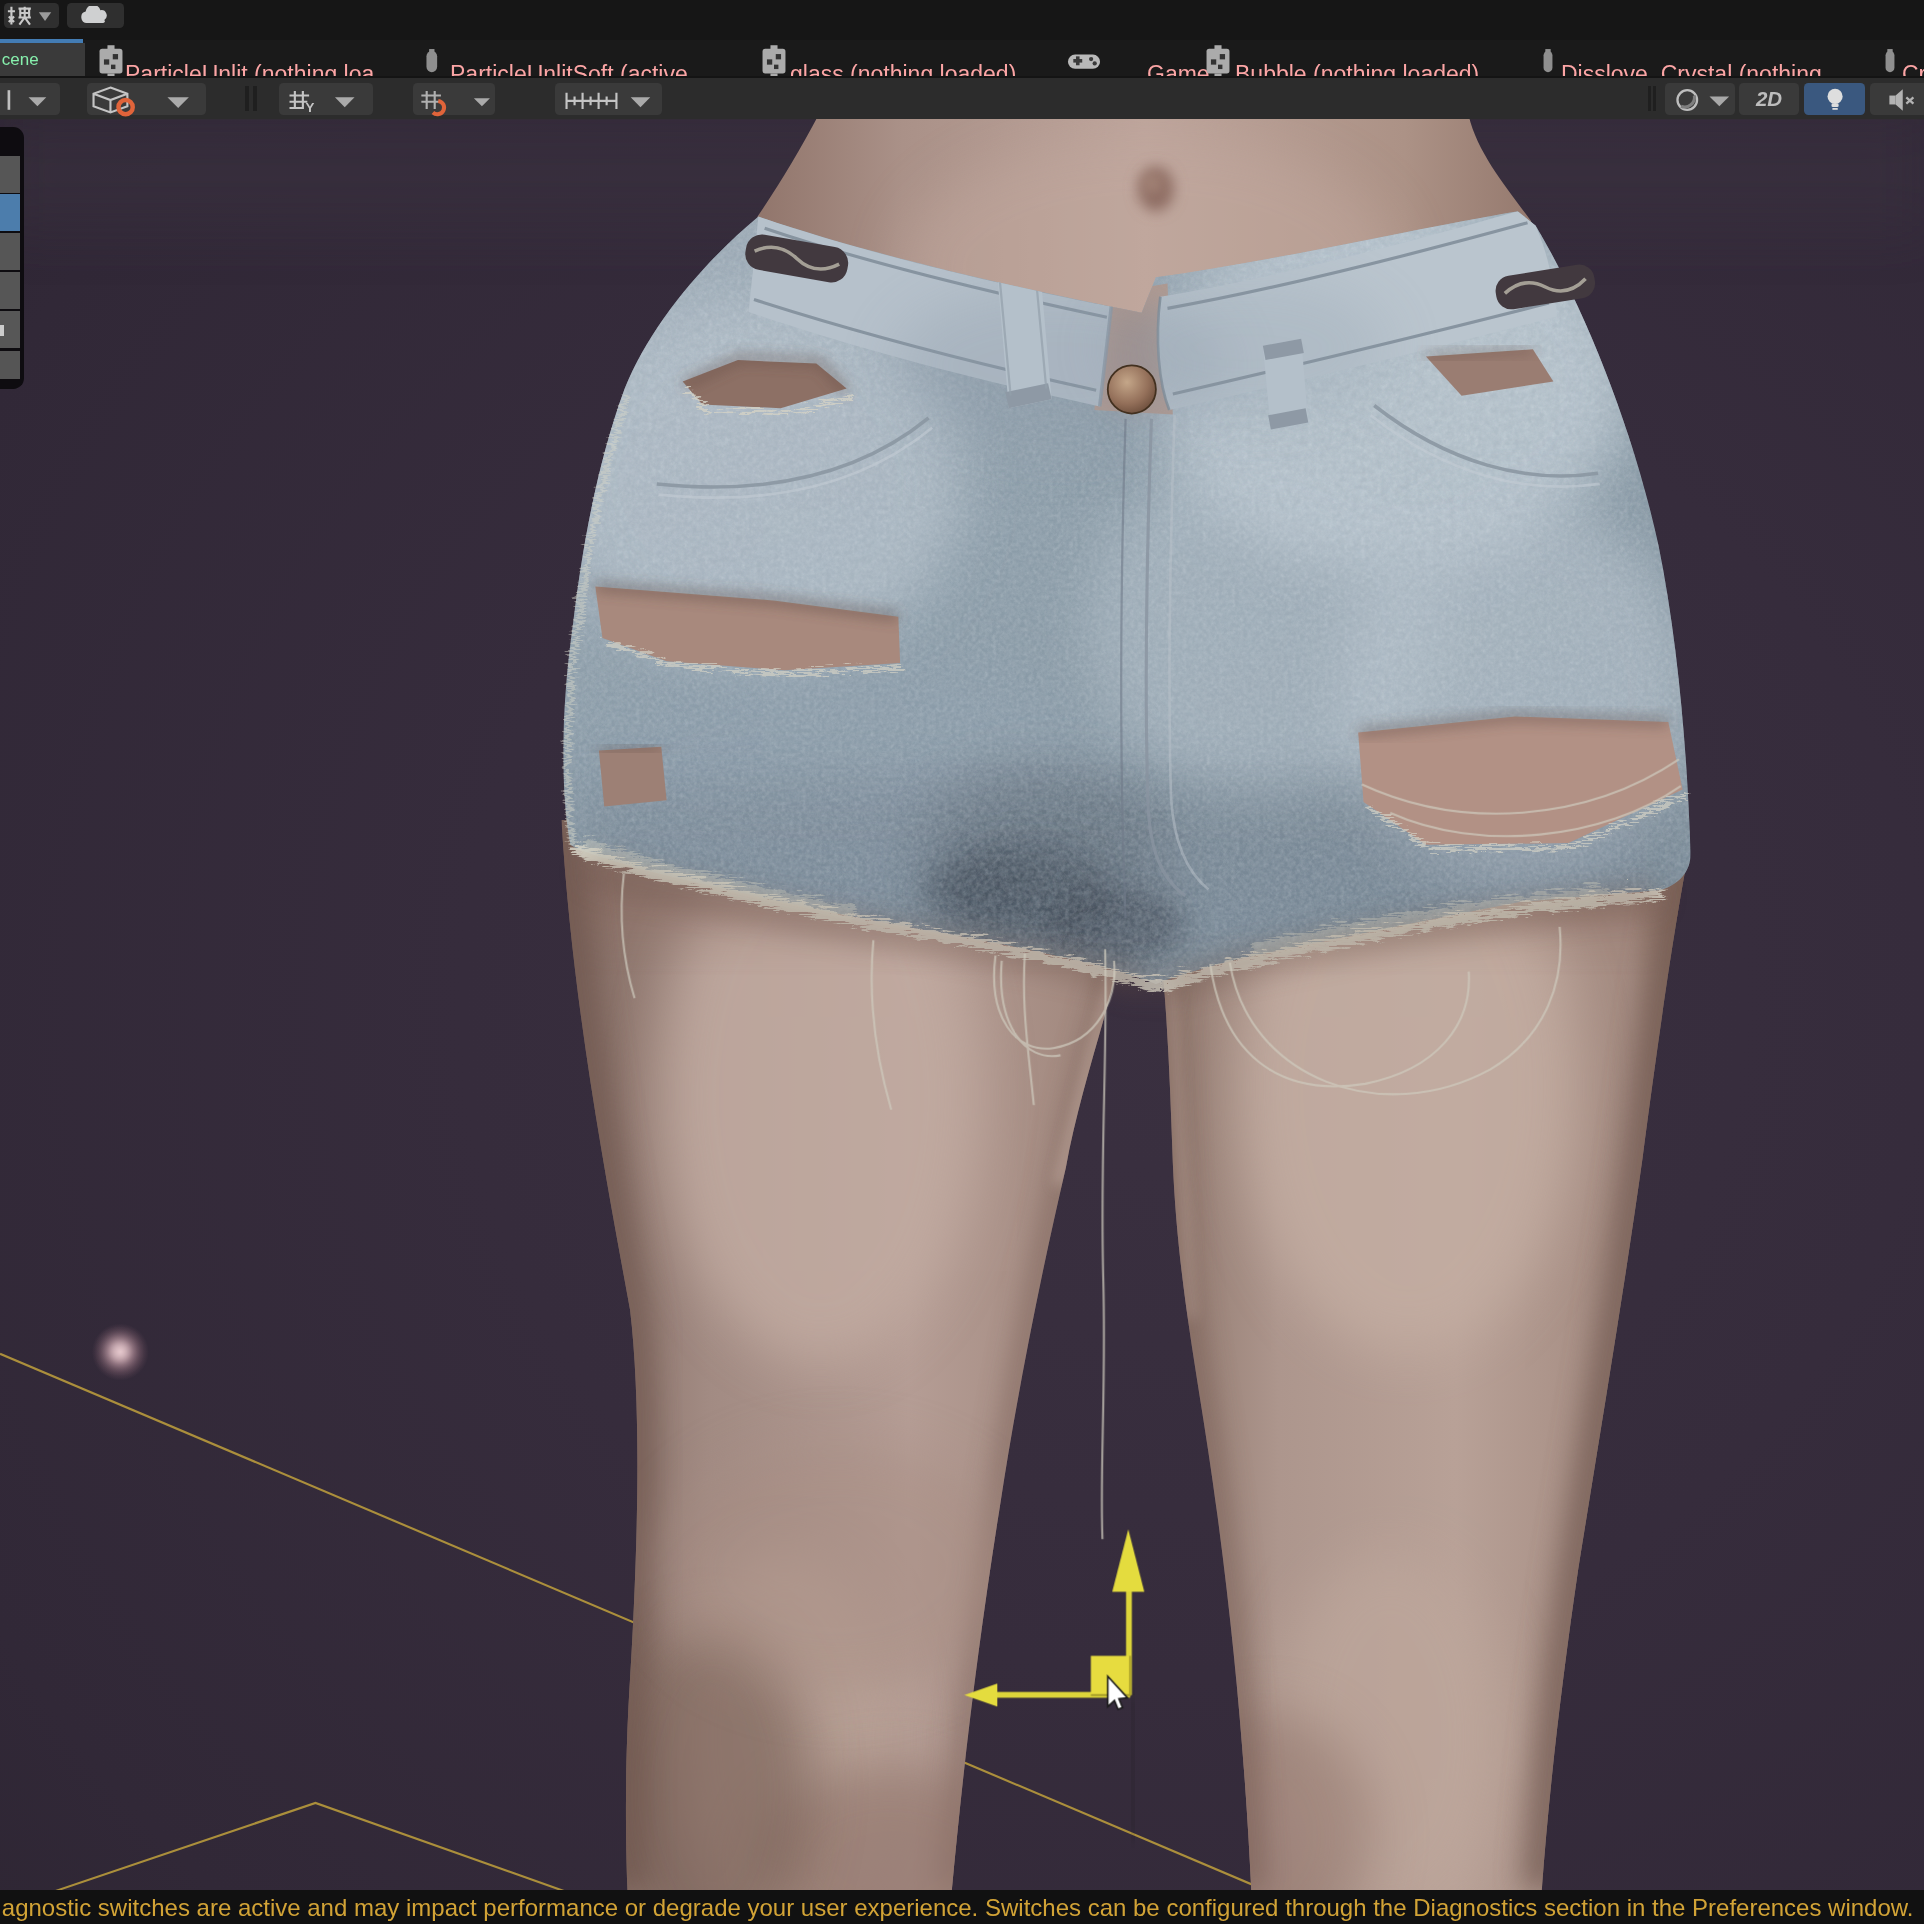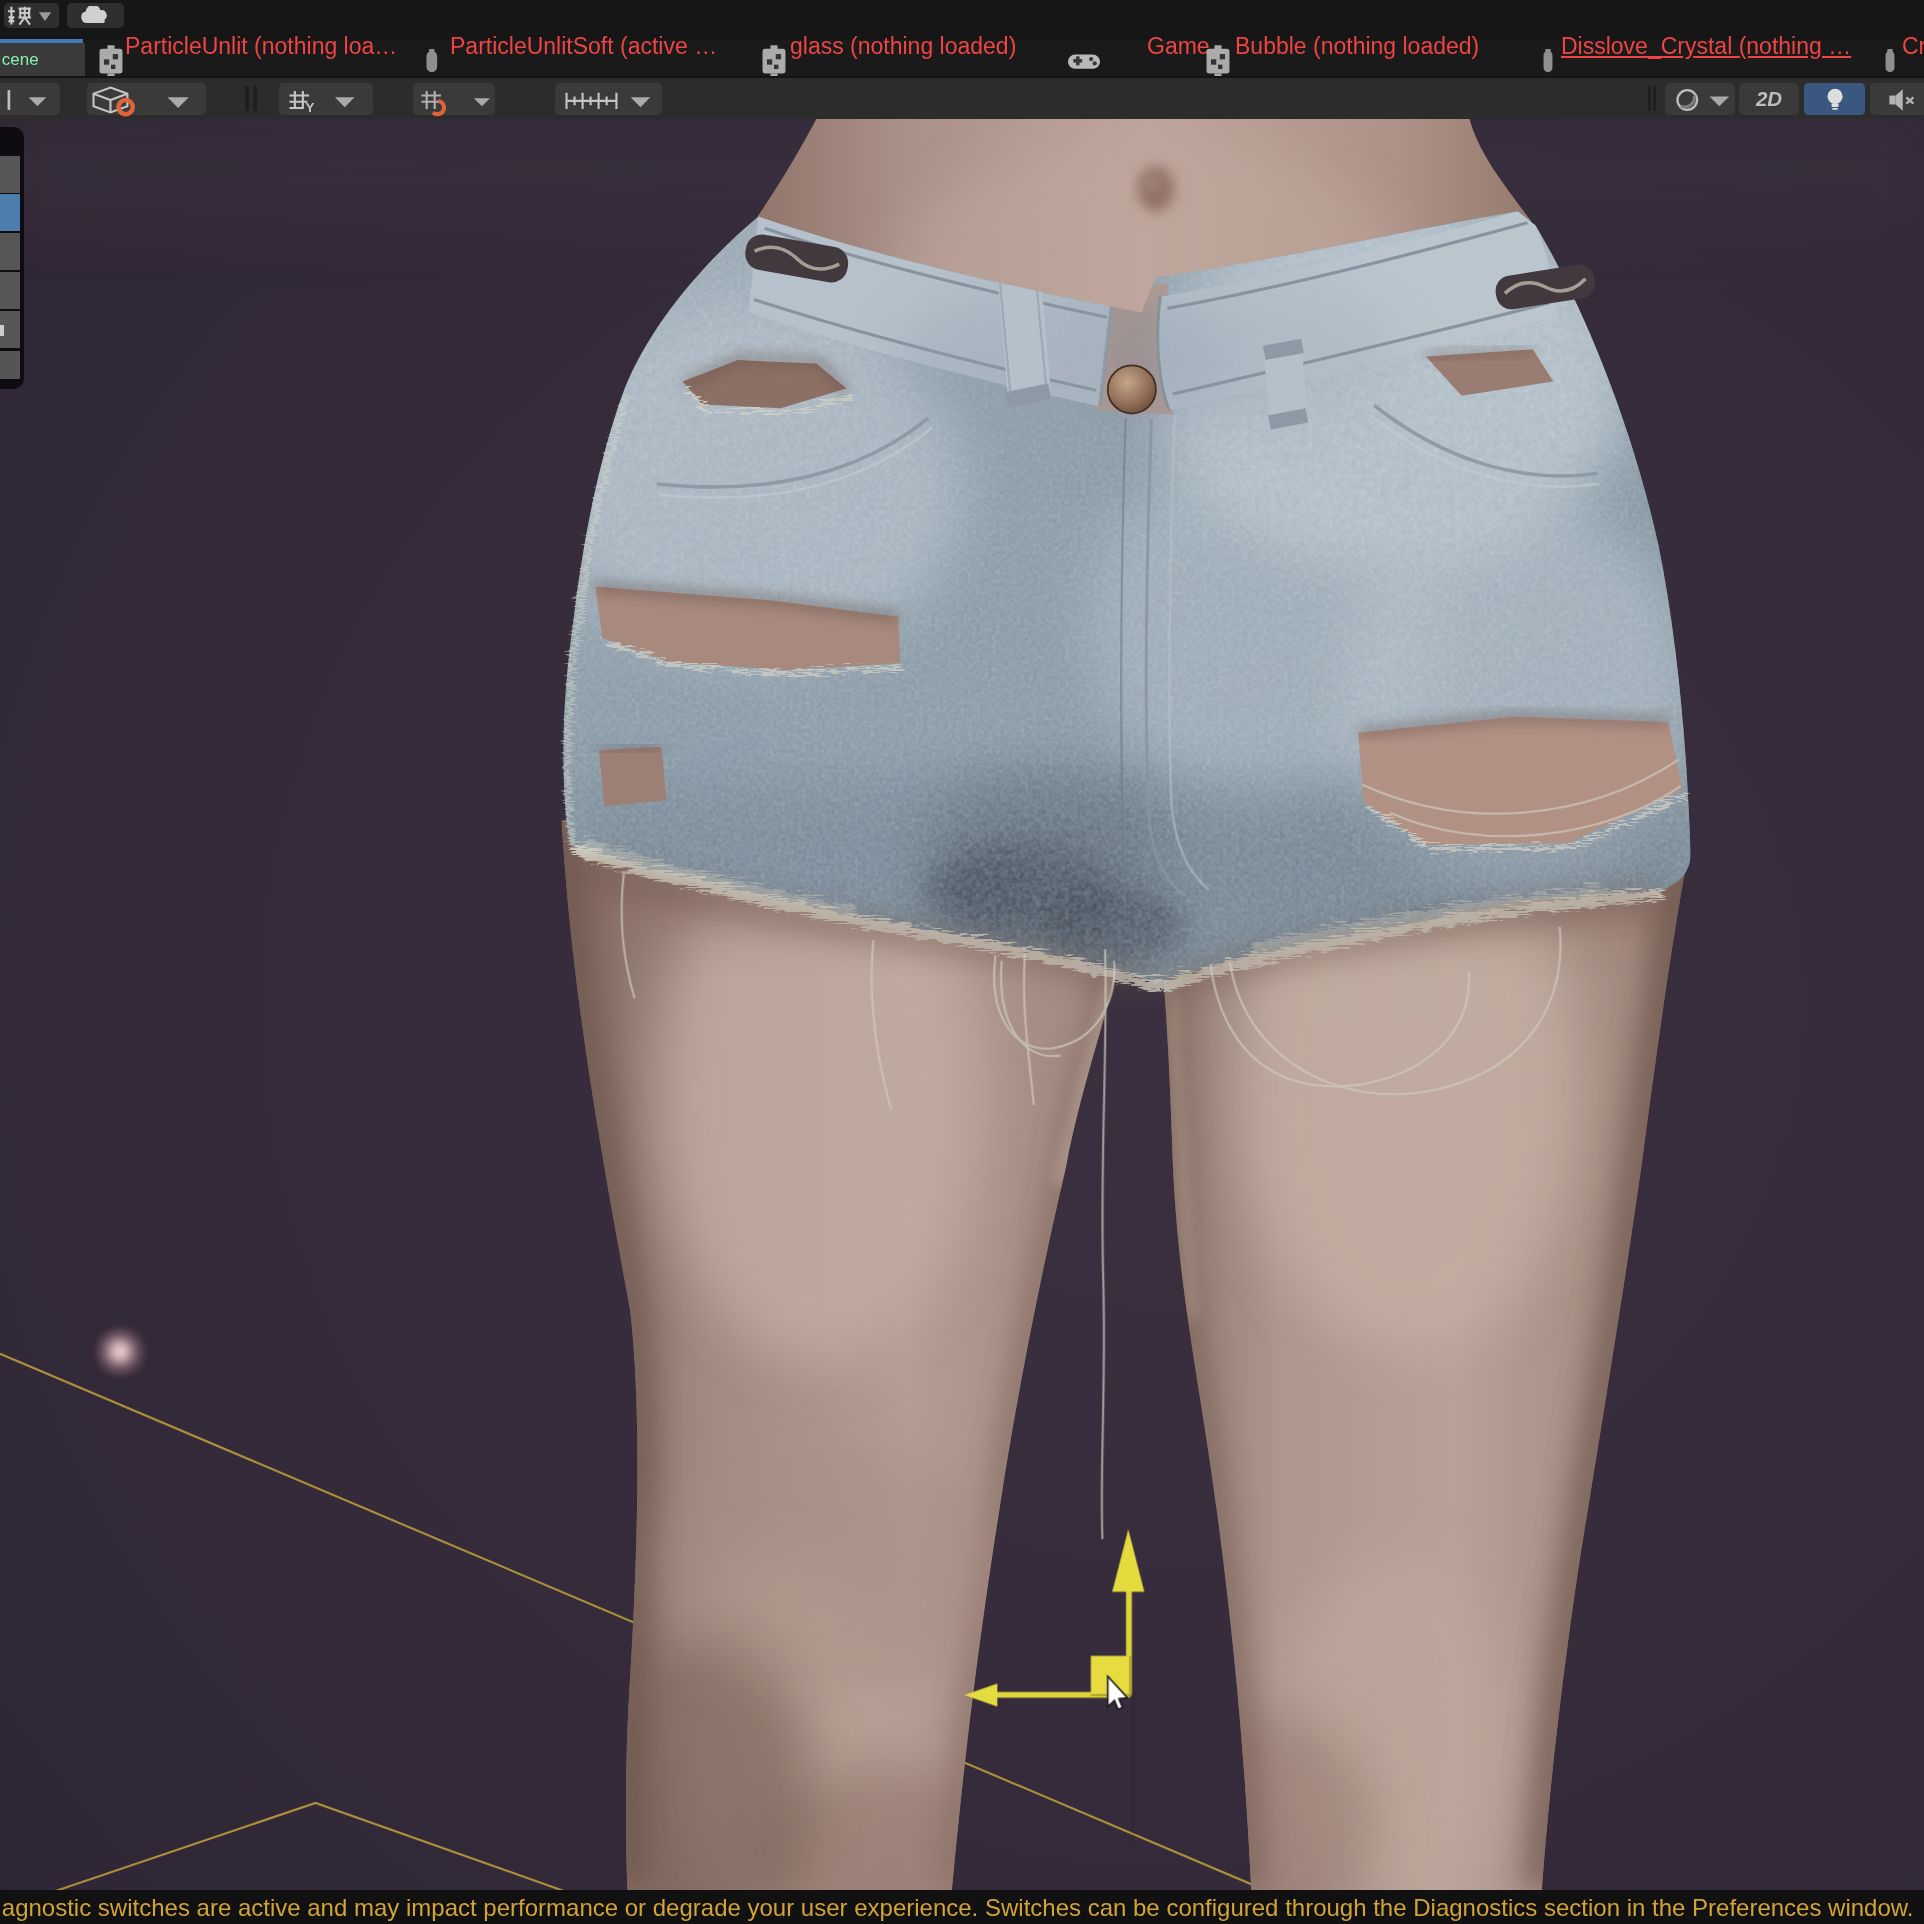--- a/index.html
+++ b/index.html
@@ -1,18 +1,18 @@
 <!DOCTYPE html>
 <html style="font-size:14.3px"><head>
 <meta charset="utf-8">
 <style>
   html,body{margin:0;padding:0;width:1925px;height:1925px;overflow:hidden;background:#2c2c2c;font-family:"Liberation Sans", sans-serif;}
   .abs{position:absolute;}
   #stage{position:absolute;top:0;left:0;width:1925px;height:1925px;}
-  .tabt{top:30px;height:33px;color:#ef4444;font-size:23px;line-height:33px;white-space:nowrap;}
+  .tabt{top:58px;height:33px;color:#fca5a5;font-size:23px;line-height:33px;white-space:nowrap;}
   .tbtn{top:83px;height:32px;background:#3a3a3a;border-radius:4.5px;font-style:italic;}
 </style>
 </head>
 <body>
 <svg id="stage" width="1925" height="1925" viewBox="0 0 2160 2160" xmlns="http://www.w3.org/2000/svg">
 <defs>
   <radialGradient id="bgG" cx="0.62" cy="0.5" r="0.95">
     <stop offset="0" stop-color="#3a3040"></stop>
     <stop offset="0.4" stop-color="#362c3c"></stop>
     <stop offset="0.75" stop-color="#312837"></stop>

